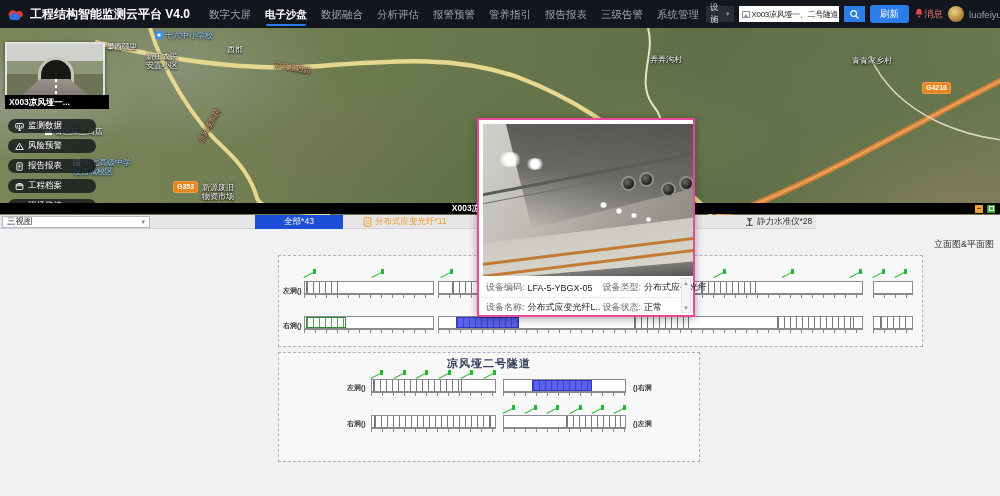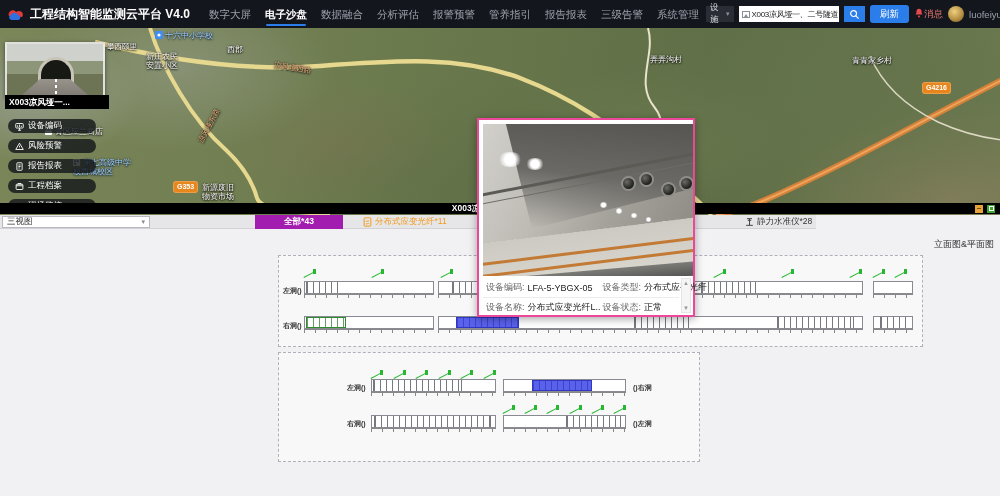--- a/index.html
+++ b/index.html
@@ -63,21 +63,21 @@
   .winbox .mn{background:#e8a23c;position:relative}
   .winbox .mn::after{content:"";position:absolute;left:2px;top:3.5px;width:4px;height:1px;background:#7a5510}
   .winbox .mx{background:#3aa52f;position:relative}
   .winbox .mx::after{content:"";position:absolute;inset:1.5px;border:1px solid #fff}
 
   
   .tabbar{position:absolute;left:0;top:215px;width:816px;height:14px;background:#e6e6e8;border-bottom:1px solid #d2d2d6;z-index:10}
   .vsel{position:absolute;left:2px;top:1px;width:148px;height:12px;background:#fff;border:1px solid #b8b8c0;font-size:8.5px;color:#333;display:flex;align-items:center;padding:0 4px;cursor:pointer}
   .vsel .car{margin-left:auto;color:#888;font-size:7px}
   .tab{position:absolute;top:0;height:14px;display:flex;align-items:center;gap:3px;font-size:8.5px;color:#333;padding:0 5px;cursor:pointer;white-space:nowrap}
-  .tab.active{background:#a21caf;color:#fff;font-weight:bold}
+  .tab.active{background:#1d4ed8;color:#fff;font-weight:normal}
   .tab.orange{color:#f09a1e}
 
   
   .content{position:absolute;left:0;top:229px;width:1000px;height:267px;background:#f1f1f3}
   .legend{position:absolute;left:35px;top:8px;display:flex;gap:18px;align-items:center}
   .legend .li{display:flex;align-items:center;gap:4px;font-size:9px;font-weight:bold;color:#c8951e}
   .legend .sq{width:8px;height:8px;display:block}
   .planlink{position:absolute;right:6px;top:9px;font-size:9px;color:#333;cursor:pointer}
 
   .panel{position:absolute;border:1px dashed #b0b0ba;background:#f8f8f9}
@@ -206,21 +206,21 @@
     <span class="portal"></span>
     <span class="troad"></span>
   </div>
   <div class="mtip">X003凉风垭一...</div>
 
   <div class="sbtn" style="top:91px">
     <svg width="9" height="9" viewBox="0 0 12 12" fill="none" stroke="#fff" stroke-width="1.2">
         <rect x="1" y="2" width="10" height="6" rx="1"></rect>
         <path d="M4 11h4M6 8v3M3.5 6.5v-2M6 6.5v-3M8.5 6.5v-1.5"></path>
       </svg>
-    <span>设备编码</span>
+    <span>监测数据</span>
   </div>
   <div class="sbtn" style="top:111px">
     <svg width="9" height="9" viewBox="0 0 12 12" fill="none" stroke="#fff" stroke-width="1.2">
         <path d="M6 1.5 11 10H1z"></path>
         <path d="M6 5v2.2M6 8.6v.2"></path>
       </svg>
     <span>风险预警</span>
   </div>
   <div class="sbtn" style="top:131px">
     <svg width="9" height="9" viewBox="0 0 12 12" fill="none" stroke="#fff" stroke-width="1.2">
@@ -322,20 +322,21 @@
         <i class="seg blue" style="left:4%;width:15%"></i>
         <i class="seg hatch" style="left:46%;width:13%"></i>
         <i class="seg hatch" style="left:80%;width:18%"></i>
       </div>
     <div class="strip" style="left:594px;top:60px;width:40px">
         <i class="seg hatch" style="left:15%;width:70%"></i>
       </div>
   </div>
 
   <div class="panel" style="left:278px;top:123px;width:422px;height:110px">
+    <div class="ptitle">凉风垭二号隧道</div>
     <div class="mrow" style="left:92px;top:17px;width:125px">
       <i class="mk"></i>
         <i class="mk"></i>
         <i class="mk"></i>
         <i class="mk"></i>
         <i class="mk"></i>
         <i class="mk"></i>
     </div>
     <span class="rlabel" style="left:68px;top:30px">左洞()</span>
     <div class="strip" style="left:92px;top:26px;width:125px">

